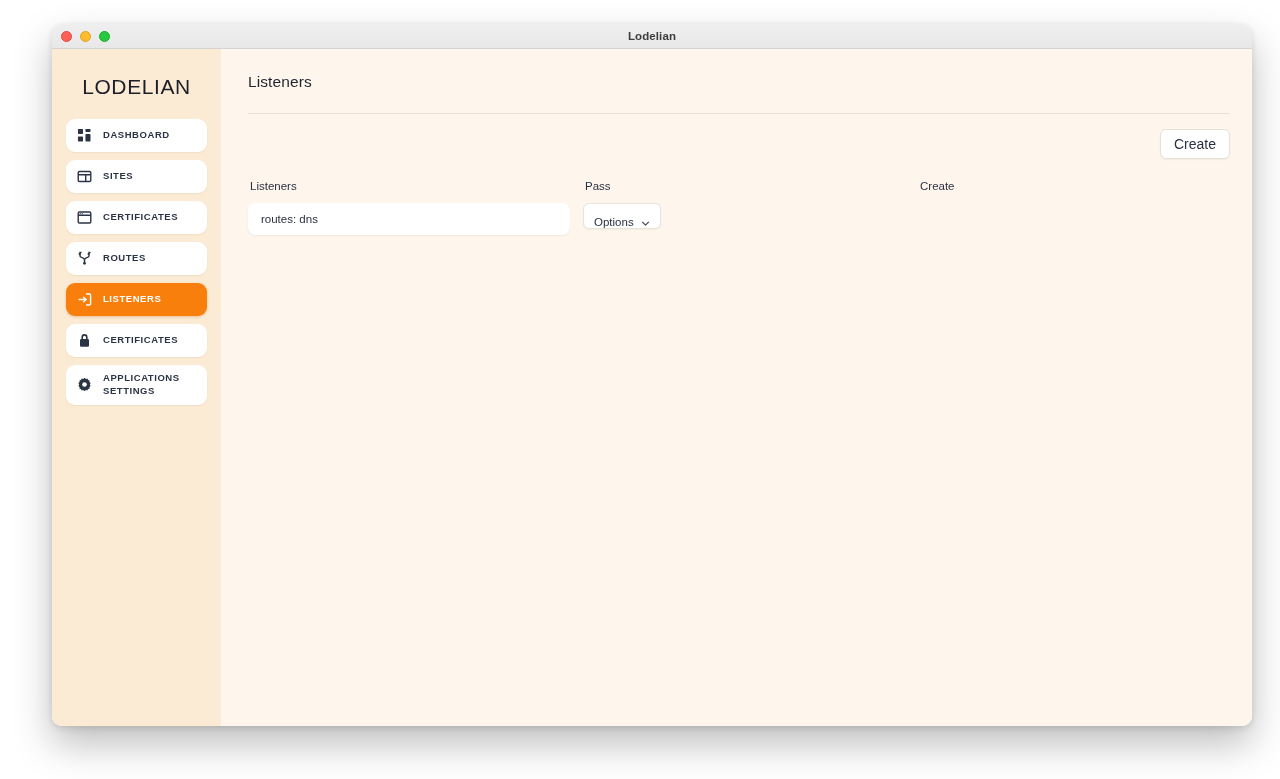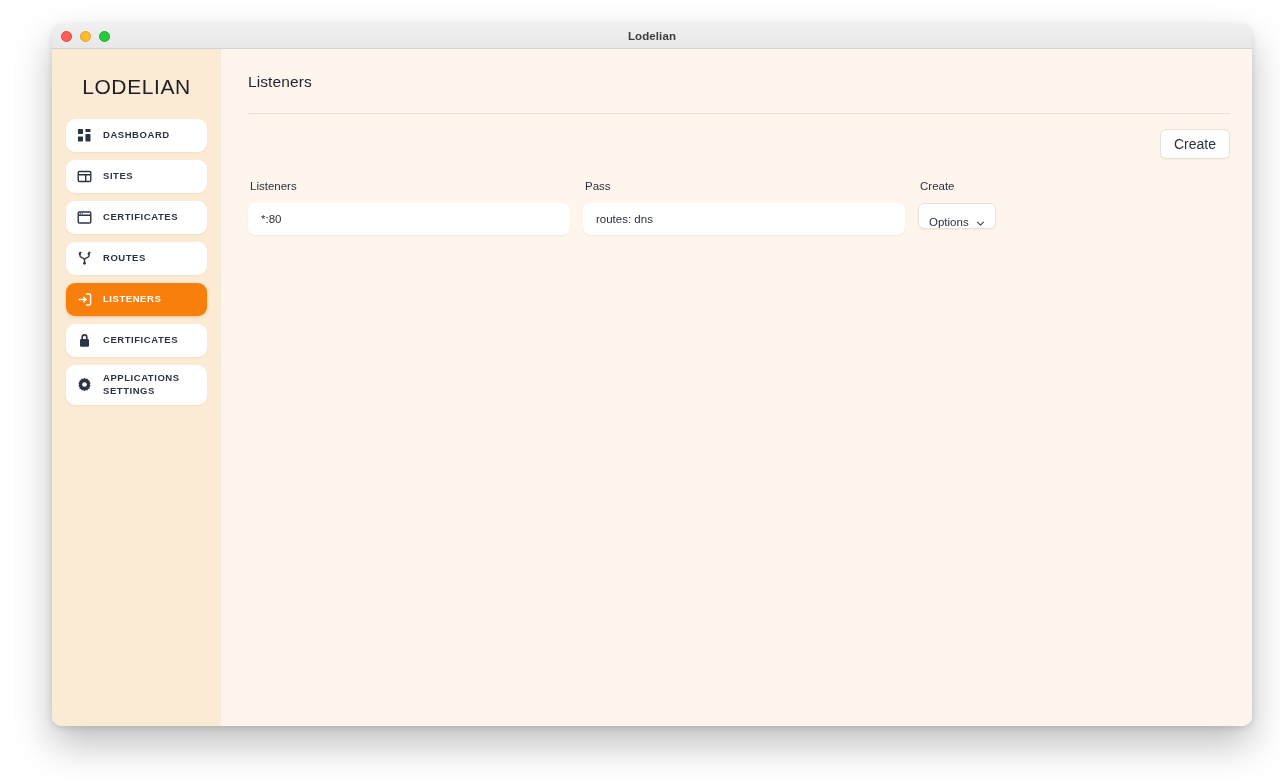--- a/index.html
+++ b/index.html
@@ -366,23 +366,20 @@
             </div>
             <div class="col-pass">
               <div class="col-head">Pass</div>
             </div>
             <div class="col-actions">
               <div class="col-head">Create</div>
             </div>
           </div>
 
           <div class="table-row">
-            <div class="col-listeners">
-              <div class="cell">*:80</div>
-            </div>
             <div class="col-pass">
               <div class="cell">routes: dns</div>
             </div>
             <div class="col-actions">
               <button class="btn-options">
                 <span>Options</span>
                 <span class="chevron">
                   <svg viewBox="0 0 10 10" width="9" height="9" fill="none" stroke="currentColor" stroke-width="1.3" stroke-linecap="round" stroke-linejoin="round">
                     <polyline points="1.8,3.6 5,6.8 8.2,3.6"></polyline>
                   </svg>

